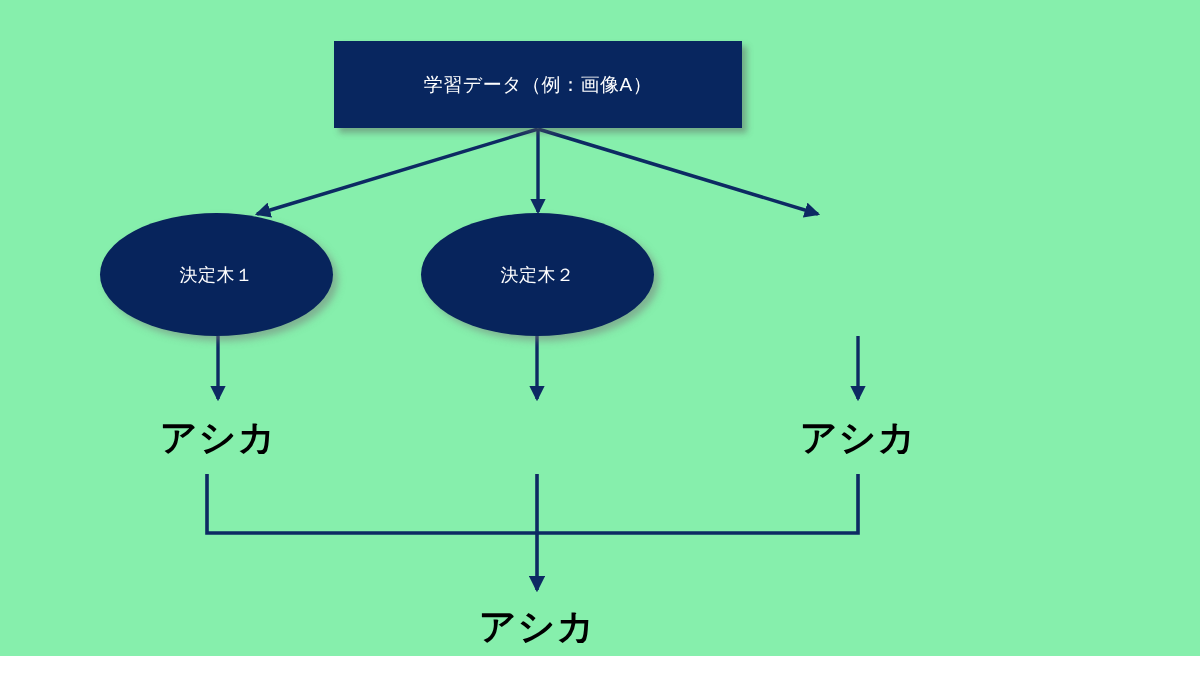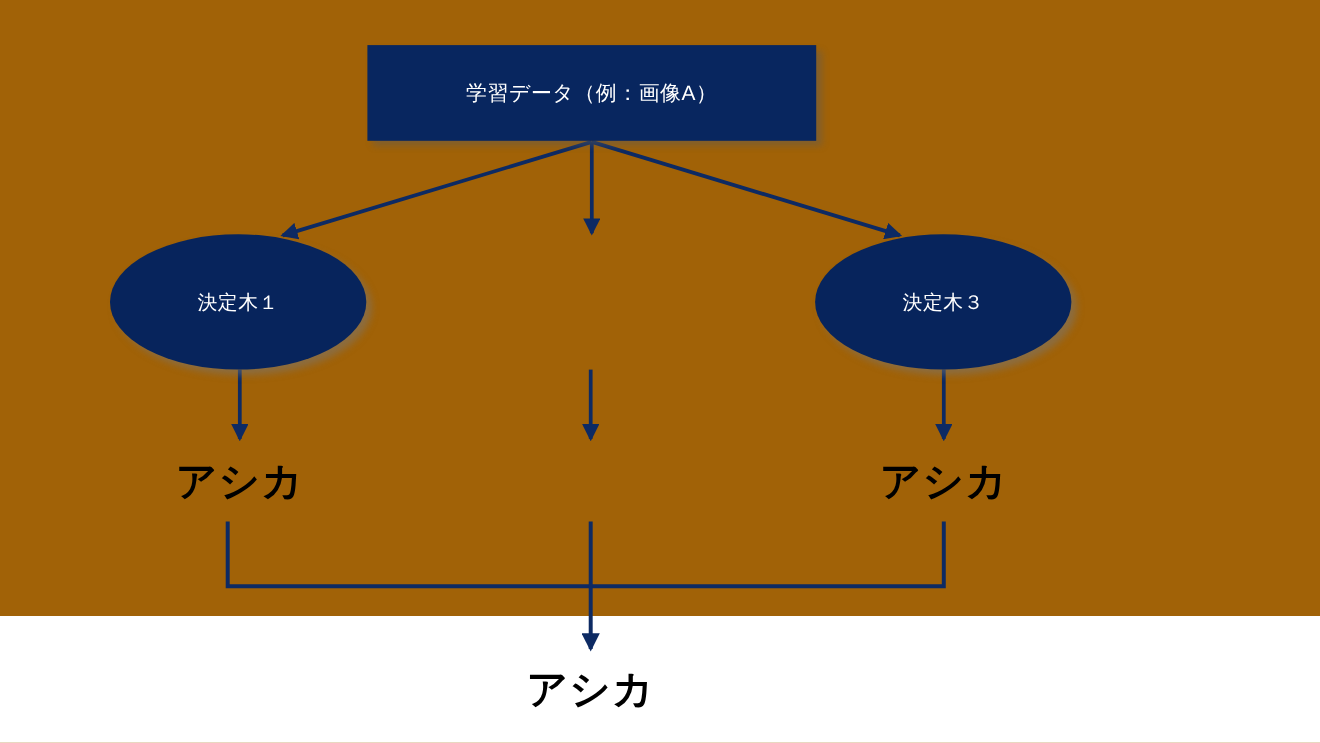--- a/index.html
+++ b/index.html
@@ -9,22 +9,22 @@
   }
   body {
     width: 1200px;
     height: 675px;
     font-family: "Liberation Sans", "DejaVu Sans", sans-serif;
     overflow: hidden;
   }
   #diagram-root {
     position: relative;
     width: 1200px;
-    height: 560px;
-    background: #a16207;
+    height: 656px;
+    background: #86efac;
   }
   #connector-layer {
     position: absolute;
     left: 0;
     top: 0;
     width: 1200px;
     height: 675px;
   }
 
   
@@ -117,24 +117,24 @@
   </svg>
 
   <div class="data-box">
     <span class="data-box-label">学習データ（例：画像A）</span>
   </div>
 
   <div class="tree-node tree-node-1">
     <span class="tree-node-label">決定木１</span>
   </div>
 
+  <div class="tree-node tree-node-2">
+    <span class="tree-node-label">決定木２</span>
+  </div>
 
-  <div class="tree-node tree-node-3">
-    <span class="tree-node-label">決定木３</span>
-  </div>
 
   <div class="prediction prediction-1">アシカ</div>
 
 
   <div class="prediction prediction-3">アシカ</div>
 
   <div class="prediction prediction-final">アシカ</div>
 
 </div>
 

